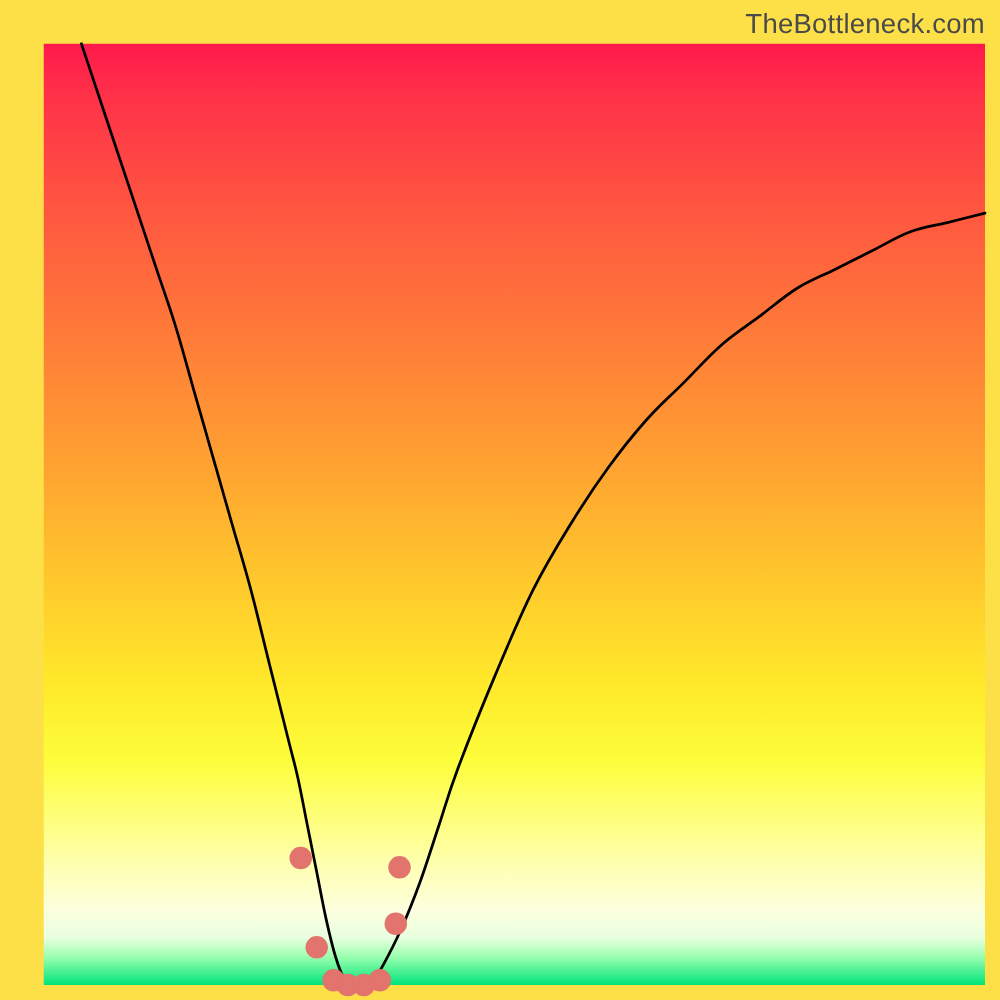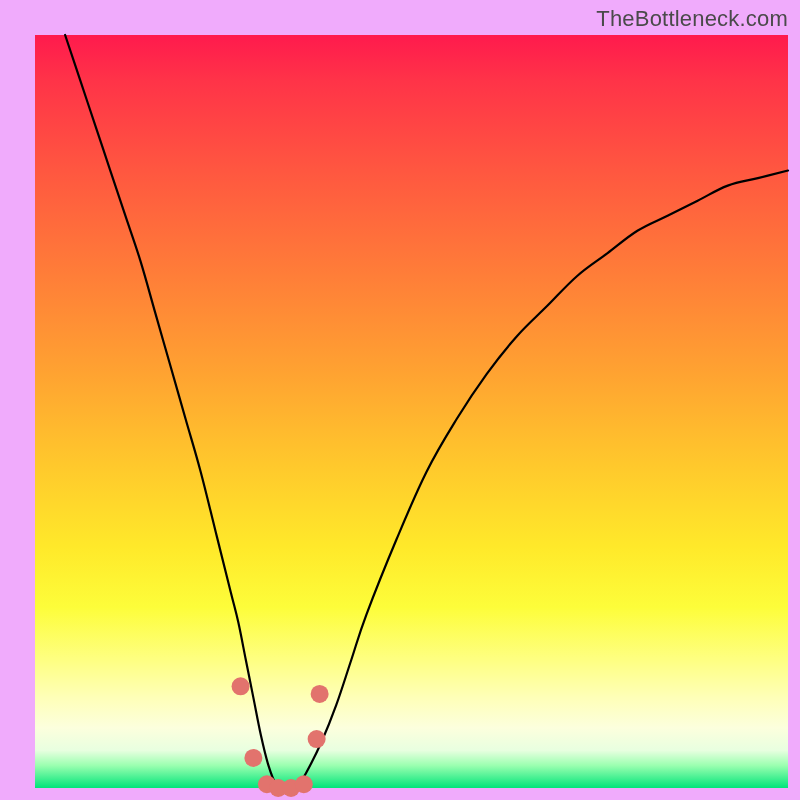--- a/index.html
+++ b/index.html
@@ -10,21 +10,21 @@
     background: #000;
     overflow: hidden;
     font-family: Arial, Helvetica, sans-serif;
   }
   .frame {
     position: absolute;
     left: 0;
     top: 0;
     width: 800px;
     height: 800px;
-    background: #f0abfc;
+    background: #fde047;
   }
   .plot-area {
     position: absolute;
     left: 35px;
     top: 35px;
     width: 753px;
     height: 753px;
     
     background: linear-gradient(
       to bottom,

